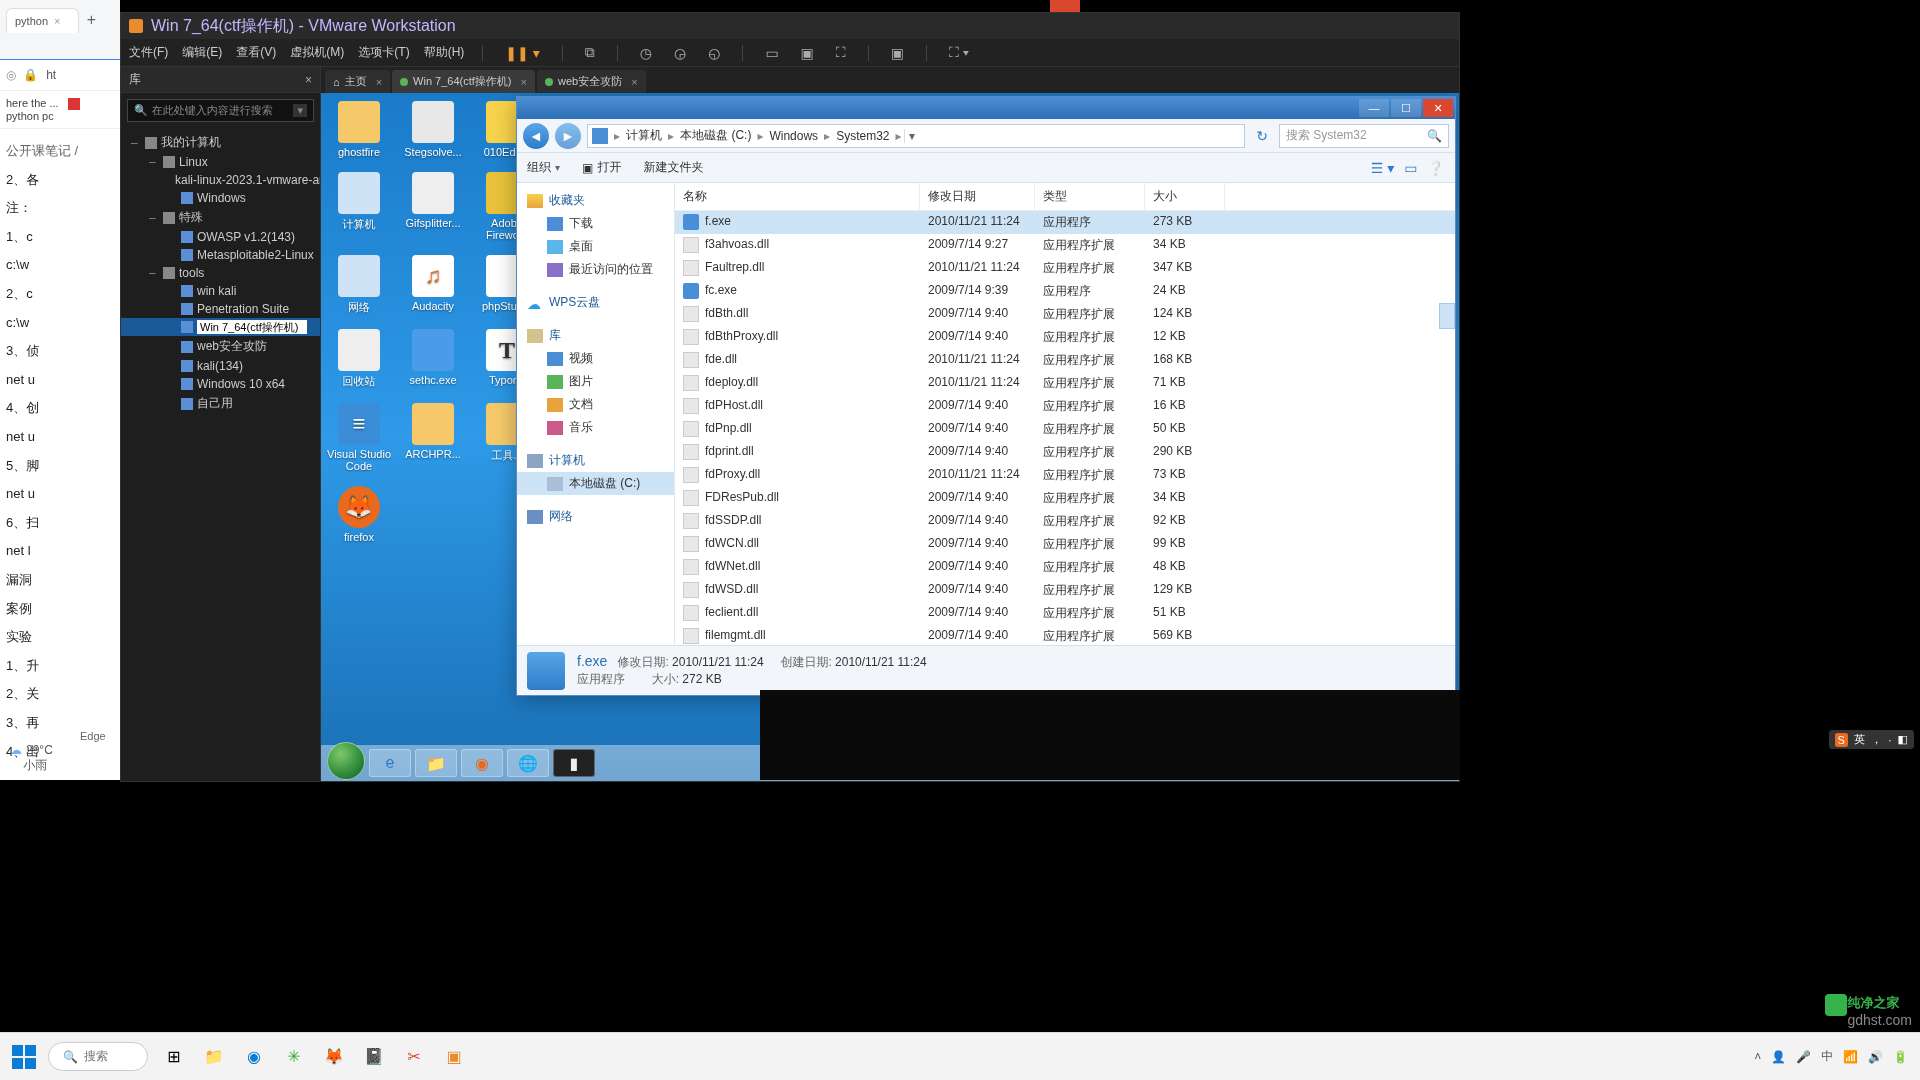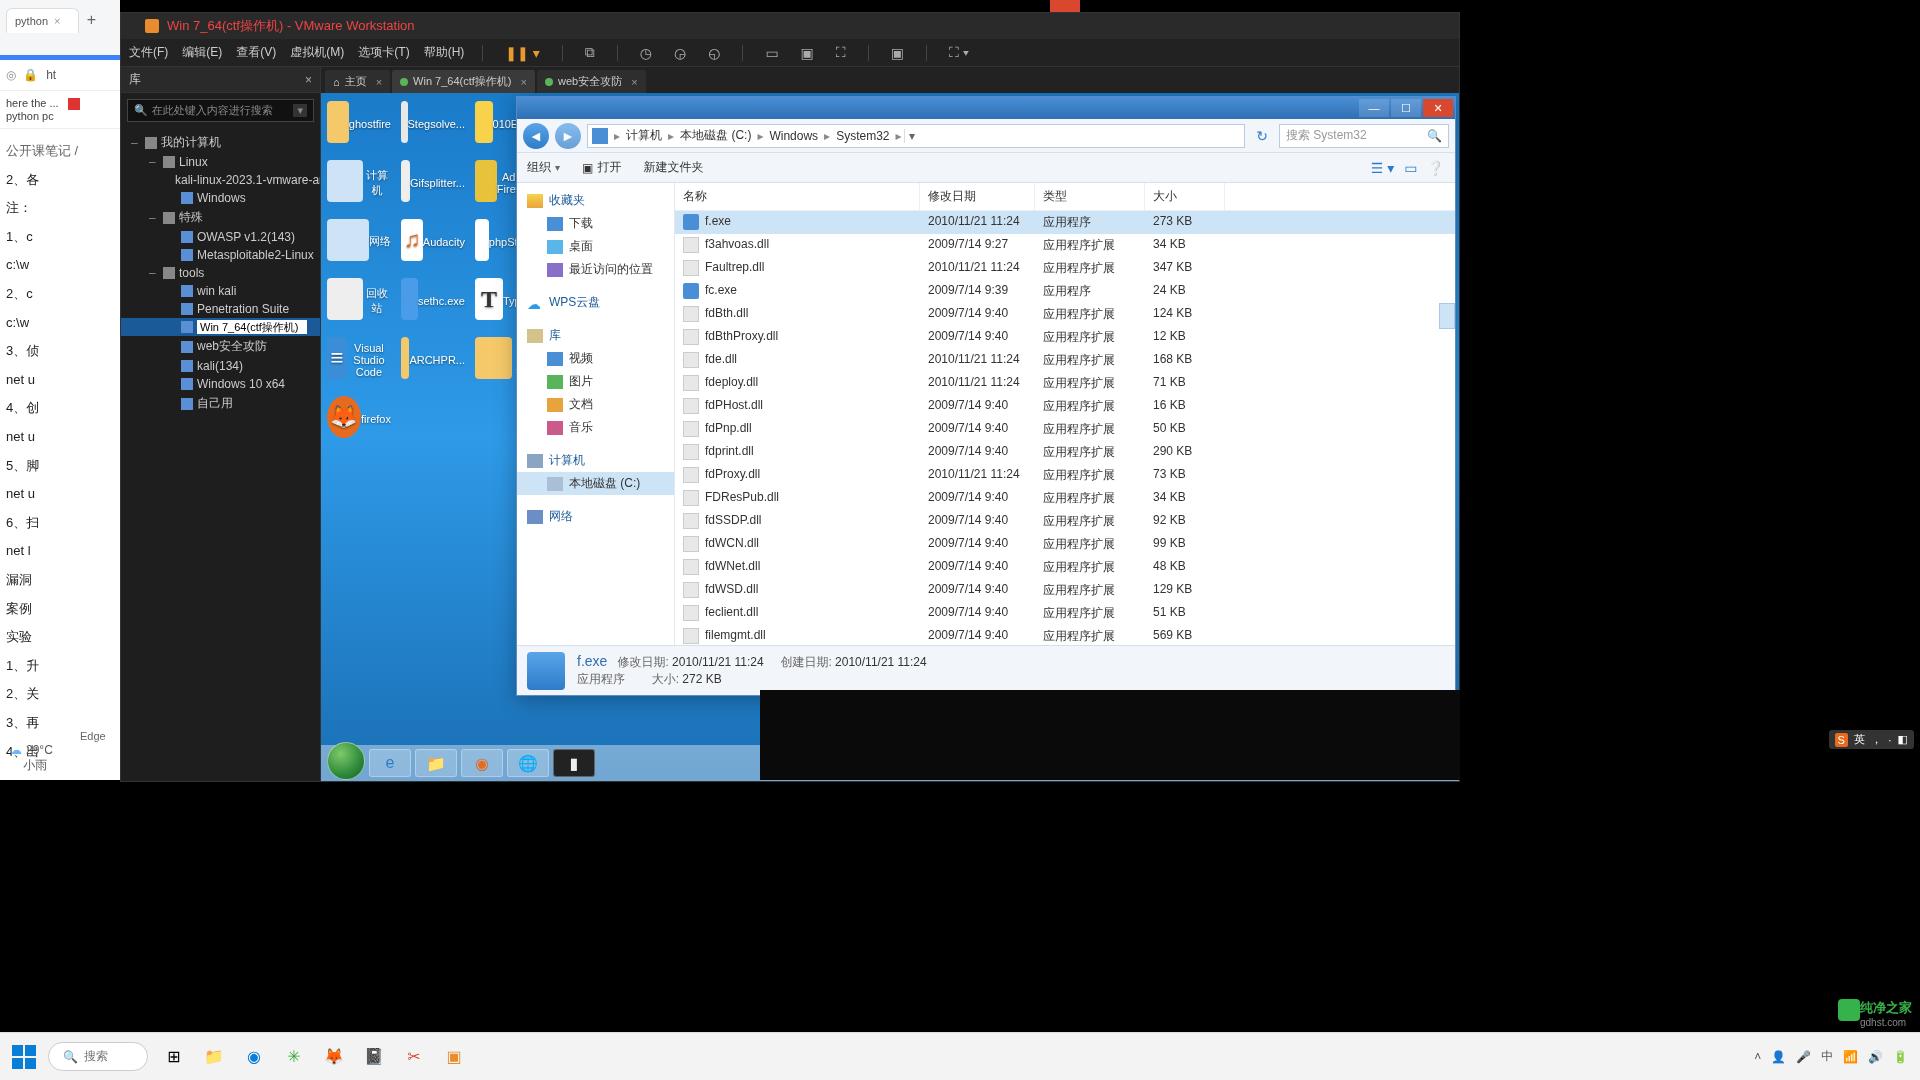--- a/index.html
+++ b/index.html
@@ -1,19 +1,19 @@
 <!DOCTYPE html>
 <html><head>
 <meta charset="utf-8">
 <style>
 *{margin:0;padding:0;box-sizing:border-box;font-family:"Microsoft YaHei",Arial,sans-serif;-webkit-font-smoothing:antialiased}
 body{width:1920px;height:1080px;background:#000;overflow:hidden;position:relative}
 
 .host-left{position:absolute;left:0;top:0;width:120px;height:780px;background:#fff;font-size:12px;color:#333}
-.host-tabs{height:60px;background:#f5f6f7;border-bottom:5px solid #3b82f6}
+.host-tabs{height:60px;background:#f5f6f7;border-bottom:1px solid #3b82f6}
 .host-tab{display:inline-block;background:#fff;padding:6px 18px 6px 8px;margin:8px 0 0 6px;border-radius:6px 6px 0 0;font-size:11px;color:#555;border:1px solid #ddd;border-bottom:none}
 .host-tab .close{margin-left:6px;color:#999}
 .newtab{display:inline-block;margin-left:4px;color:#666;font-size:16px}
 .host-addr{padding:8px 6px;border-bottom:1px solid #eee}
 .host-addr .shield{color:#888;margin-right:4px}
 .host-addr .lock{color:#888;margin-right:4px}
 .host-addr .url{color:#555}
 .host-bm{padding:6px;border-bottom:1px solid #eee;font-size:11px;color:#444}
 .host-bm .ico{display:inline-block;width:12px;height:12px;background:#d33;margin-right:4px;vertical-align:middle}
 .host-content{padding:8px 6px;font-size:13px;line-height:2.2;color:#222}
@@ -28,21 +28,21 @@
 .tb-icon{width:28px;height:28px;border-radius:4px;display:flex;align-items:center;justify-content:center;font-size:16px}
 .tb-ico-folder{color:#e8a33d}
 .tb-ico-edge{color:#0a7dd6}
 .tb-right{margin-left:auto;display:flex;align-items:center;gap:10px;font-size:12px;color:#555}
 .host-brand{position:absolute;right:8px;bottom:52px;display:flex;font-size:13px;color:#36b24a}
 .host-brand .logo{width:22px;height:22px;background:#36b24a;border-radius:4px}
 .host-ime{position:absolute;right:6px;top:730px;background:#333;color:#fff;font-size:11px;padding:2px 6px;border-radius:3px;display:flex;gap:6px;align-items:center}
 .host-ime .s{background:#e86a1f;padding:1px 3px;border-radius:2px}
 
 .vmw{position:absolute;left:120px;top:12px;width:1340px;height:770px;background:#1a1a1a;border:1px solid #333}
-.vmw-title{height:26px;background:#2a2a2a;color:#ef4444;font-size:13px;display:flex;align-items:center;padding:0 24px;gap:8px}
+.vmw-title{height:26px;background:#2a2a2a;color:#c4b5fd;font-size:16px;display:flex;align-items:center;padding:0 8px;gap:8px}
 .vmw-title .ico{width:14px;height:14px;background:#e88c2e;border-radius:2px}
 .vmw-menu{height:28px;background:#222;color:#ccc;font-size:12px;display:flex;align-items:center;padding:0 8px;gap:14px;border-bottom:1px solid #333}
 .vmw-menu .sep{width:1px;height:16px;background:#444;margin:0 4px}
 .vmw-menu .tool{padding:2px 4px;color:#aaa;font-size:14px}
 .vmw-menu .pause{color:#e89a2e}
 
 .vmw-body{display:flex;height:calc(100% - 54px)}
 .vmw-sidebar{width:200px;background:#1e1e1e;border-right:1px solid #333;color:#ccc;font-size:12px;display:flex;flex-direction:column}
 .side-head{background:#2a2a2a;padding:4px 8px;display:flex;justify-content:space-between;align-items:center;border-bottom:1px solid #333}
 .side-head .x{color:#aaa}
@@ -61,21 +61,21 @@
 .vmw-main{flex:1;background:#000;display:flex;flex-direction:column}
 .vm-tabs{height:26px;background:#222;display:flex;align-items:flex-end;padding:0 4px;gap:2px}
 .vm-tab{background:#2e2e2e;color:#ccc;font-size:11px;padding:4px 8px;display:flex;align-items:center;gap:5px;border-radius:3px 3px 0 0}
 .vm-tab.active{background:#3a3a3a}
 .vm-tab .x{color:#999;margin-left:4px}
 .vm-tab .dot{width:8px;height:8px;border-radius:50%;background:#5ab55a}
 .vm-tab .home{color:#ddd}
 
 .guest{flex:1;background:linear-gradient(180deg,#1a7bc9 0%,#2e9ae8 50%,#1a6fb5 100%);position:relative;overflow:hidden}
 .guest-icons{position:absolute;left:6px;top:8px;display:grid;grid-template-columns:repeat(3,64px);gap:14px 10px}
-.gicon{display:flex;flex-direction:row;align-items:center;color:#fff;font-size:11px;text-align:center;text-shadow:0 1px 2px rgba(0,0,0,.5)}
+.gicon{display:flex;flex-direction:column;align-items:center;color:#fff;font-size:11px;text-align:center;text-shadow:0 1px 2px rgba(0,0,0,.5)}
 .gicon .gimg{width:42px;height:42px;border-radius:4px;margin-bottom:3px;display:flex;align-items:center;justify-content:center;font-size:22px}
 .gimg.folder{background:#f5c96a}
 .gimg.jar{background:#e8e8e8;color:#c45}
 .gimg.edit{background:#f7d24a}
 .gimg.comp{background:#cfe3f7;color:#3a6}
 .gimg.gif{background:#eee;color:#333;font-size:10px}
 .gimg.fw{background:#e8c23a;color:#4a2}
 .gimg.net{background:#cfe3f7}
 .gimg.aud{background:#fff;color:#e86a1f}
 .gimg.php{background:#fff}
@@ -675,21 +675,21 @@
   <span>英</span>
   <span>，</span>
   <span>·</span>
   <span>◧</span>
 </div>
 
 <div class="host-brand">
   <div class="logo"></div>
   <div>
     <div style="font-weight:bold">纯净之家</div>
-    <div style="font-size:10px;color:#888">gdhst.com</div>
+    <div style="font-size:14px;color:#888">gdhst.com</div>
   </div>
 </div>
 
 <div class="host-taskbar">
   <div class="winlogo">
       <div></div>
       <div></div>
       <div></div>
       <div></div>
     </div>

